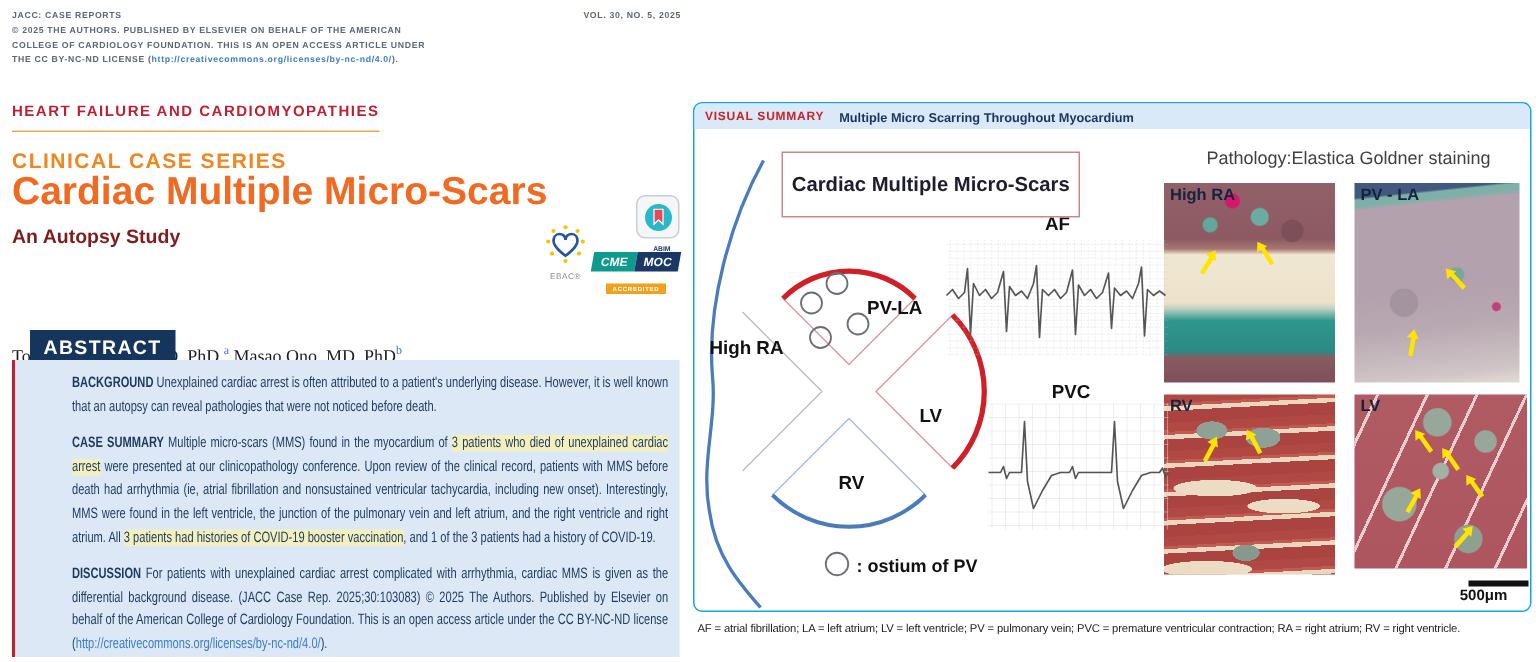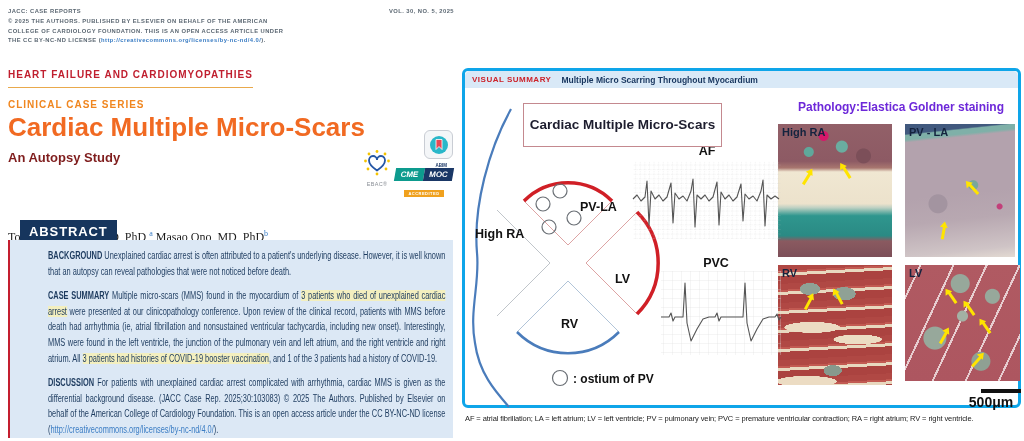--- a/index.html
+++ b/index.html
@@ -6,21 +6,21 @@
   body { font-family:"Liberation Sans", sans-serif; background:#fff; }
   #stage { position:relative; width:1024px; height:441px; background:#fff; overflow:hidden; }
 
   
   .masthead { position:absolute; left:8px; top:7px; width:446px; font-size:5.8px;
     letter-spacing:.45px; font-weight:600; color:#5b6772; line-height:9.8px; }
   .masthead .row1 { display:flex; justify-content:space-between; }
   .m-link { color:#3b7dc4; }
   .category { position:absolute; left:8px; top:69px; font-size:10px; font-weight:bold;
     letter-spacing:1px; color:#c01f2f; padding-bottom:7px; border-bottom:1.6px solid #e9a94c; }
-  .series { position:absolute; left:8px; top:99px; font-size:10px; font-weight:bold;
+  .series { position:absolute; left:8px; top:99px; font-size:14px; font-weight:bold;
     letter-spacing:1px; color:#f0861f; }
   .title { position:absolute; left:8px; top:112px; font-size:26px; font-weight:bold; color:#f16a22; }
   .subtitle { position:absolute; left:8px; top:150px; font-size:13px; font-weight:700; color:#7f1d1d; }
   .authors { position:absolute; left:8px; top:186px; font-family:"Liberation Serif", serif;
     font-size:12px; color:#1d1d1d;margin-top:43px; }
   .authors sup { color:#3b7dc4; font-size:8px; }
 
   
   .bookmark-badge { position:absolute; left:424px; top:130px; width:29px; height:29px;
     border:1px solid #c9cdd4; border-radius:6px; background:#f4f6f8; display:flex;
@@ -43,36 +43,36 @@
     background:#dce8f5; border-left:2.5px solid #c41e2f; padding:8px 12px 8px 38px; overflow:hidden; }
   .abstract-text { width:537px; transform:scaleX(0.74); transform-origin:0 0;
     font-size:10px; line-height:15.6px; color:#1c3a5e; text-align:justify; }
   .abstract-text p { margin-bottom:9px; }
   .abstract-text b { font-weight:bold; }
   .hl { background:#f3efbf; }
   .a-link { color:#3b7dc4; }
 
   
   .vs-container { position:absolute; left:462px; top:68px; width:559px; height:340px;
-    border:3px solid #0ea5e9; border-radius:6px; background:#fff; }
+    border:1px solid #0ea5e9; border-radius:6px; background:#fff; }
   .vs-bar { position:absolute; left:0; top:0; width:100%; height:17px; background:#d9e9f7;
     border-radius:5px 5px 0 0; display:flex; align-items:center; }
   .vs-tag { font-size:8px; font-weight:bold; letter-spacing:.5px; color:#cc2229; margin-left:7px; }
   .vs-heading { font-size:8.5px; font-weight:bold; color:#17355e; margin-left:10px; }
 
   .fig-title-box { position:absolute; left:58px; top:32px; width:199px; height:44px;
     border:1.5px solid #c4898f; background:#fff; display:flex; align-items:center;
     justify-content:center; text-align:center; font-size:13.5px; font-weight:bold;
     color:#1d1d2e; line-height:1.45; z-index:3; }
 
   .diagram-svg { position:absolute; left:0; top:20px; z-index:2; }
 
   
   .path-heading { position:absolute; left:313px; top:29px; width:246px; text-align:center;
-    font-size:12px; font-weight:bold; color:#6d28d9; z-index:3; }
+    font-size:12px; font-weight:normal; color:#404040; z-index:3; }
   .pimg { position:absolute; overflow:hidden; }
   .pimg .plabel { position:absolute; left:4px; top:2px; font-size:11px; font-weight:bold;
     color:#14233e; z-index:2; }
   .img-highra { left:313px; top:53px; width:114px; height:133px;
     background:
       radial-gradient(circle at 40% 9%, #d6186a 0 4.5px, rgba(0,0,0,0) 5.5px),
       radial-gradient(circle at 27% 21%, #5fa89b 0 4.5px, rgba(0,0,0,0) 5.5px),
       radial-gradient(circle at 56% 17%, #6aada0 0 5.5px, rgba(0,0,0,0) 6.5px),
       radial-gradient(circle at 75% 24%, #7c4f59 0 7px, rgba(0,0,0,0) 8px),
       linear-gradient(180deg,#926068 0%,#8d5a64 28%,#a8766f 33%,#f0e7d2 36%,#ece2cc 60%,#bcd0c2 63%,#2f968e 69%,#2a8a84 84%,#8a5a60 88%,#7d4f58 100%); }
@@ -99,21 +99,21 @@
       radial-gradient(circle at 66% 83%, #8fa093 0 9px, rgba(0,0,0,0) 10px),
       radial-gradient(circle at 50% 44%, #a3b1a4 0 5px, rgba(0,0,0,0) 6px),
       repeating-linear-gradient(115deg, rgba(255,255,255,0) 0 13px, rgba(255,255,255,.7) 13px 15px, rgba(255,255,255,0) 15px 30px),
       linear-gradient(180deg,#b05a62,#ad5660); }
   .parrow { position:absolute; width:13px; height:2.5px; background:#ffe400;
     transform-origin:0 50%; z-index:2; }
   .parrow::after { content:""; position:absolute; right:-5px; top:-3.2px;
     border-left:6px solid #ffe400; border-top:4.3px solid transparent; border-bottom:4.3px solid transparent; }
   .scalebar { position:absolute; left:516px; top:318px; width:40px; height:3.5px; background:#111; }
   .scaletext { position:absolute; left:496px; top:323px; width:60px; text-align:center;
-    font-size:14px; font-weight:bold; color:#111; }
+    font-size:10px; font-weight:bold; color:#111; }
 
   .abbrev { position:absolute; left:465px; top:414px; width:556px; font-size:7.5px;
     letter-spacing:-.1px; color:#222; }
 </style>
 </head>
 <body>
 
 <div id="stage">
 
   <div class="masthead">

